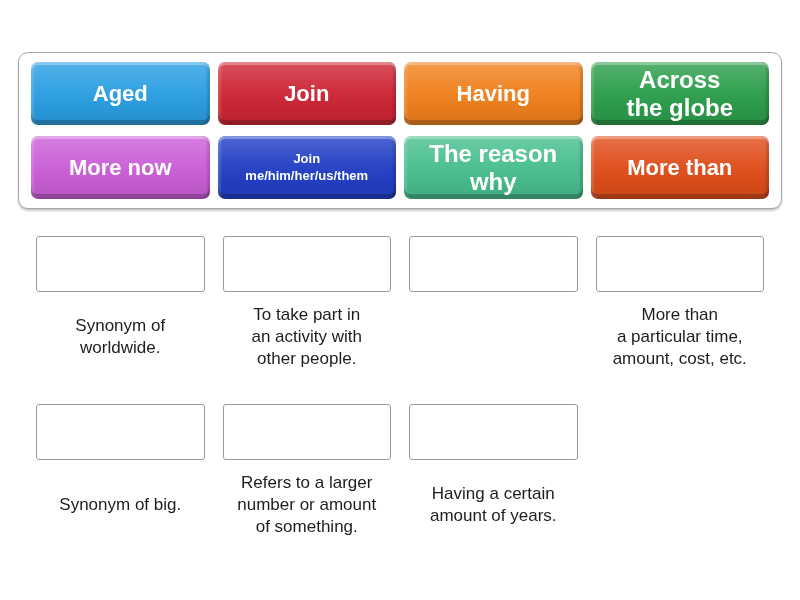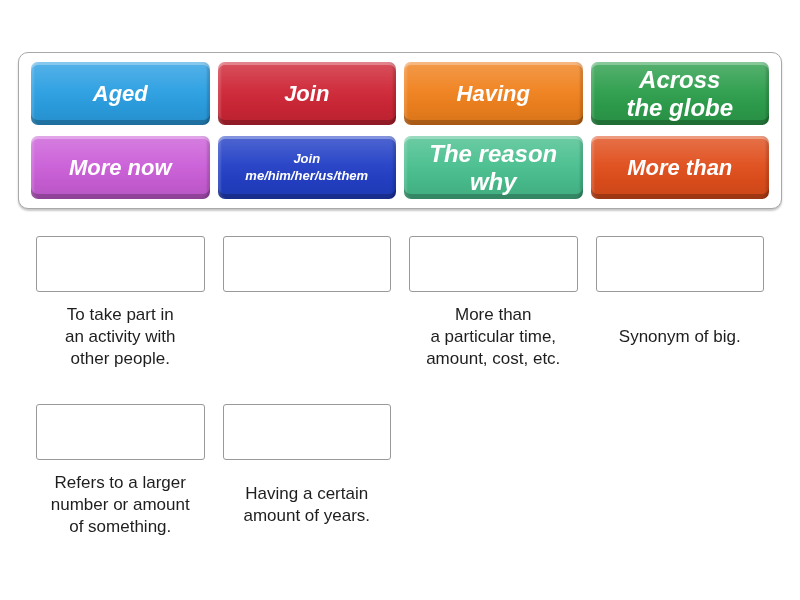--- a/index.html
+++ b/index.html
@@ -14,21 +14,20 @@
 
   
   .tray {
     box-sizing: border-box;
     margin: 52px 18px 0 18px;
     padding: 9px 12px;
     background: #ffffff;
     border: 1px solid #a8a8a8;
     border-radius: 10px;
     box-shadow: 0 2px 2px rgba(0,0,0,0.22);
-    font-style: italic;
   }
   .tiles {
     display: grid;
     grid-template-columns: repeat(4, 1fr);
     column-gap: 8px;
     row-gap: 11px;
   }
   .tile {
     height: 63px;
     border-radius: 7px;
@@ -107,20 +106,27 @@
     <div class="tile two-line" style="--c: #49bf8e;">The reason
 why</div>
     <div class="tile" style="--c: #e04e1c;">More than</div>
   </div>
 </div>
 
 <div class="answers">
   <div class="match-cell">
     <div class="drop-box"></div>
     <div class="definition-wrap">
+      <div class="definition">Synonym of
+worldwide.</div>
+    </div>
+  </div>
+  <div class="match-cell">
+    <div class="drop-box"></div>
+    <div class="definition-wrap">
       <div class="definition">To take part in
 an activity with
 other people.</div>
     </div>
   </div>
   <div class="match-cell">
     <div class="drop-box"></div>
   </div>
   <div class="match-cell">
     <div class="drop-box"></div>

